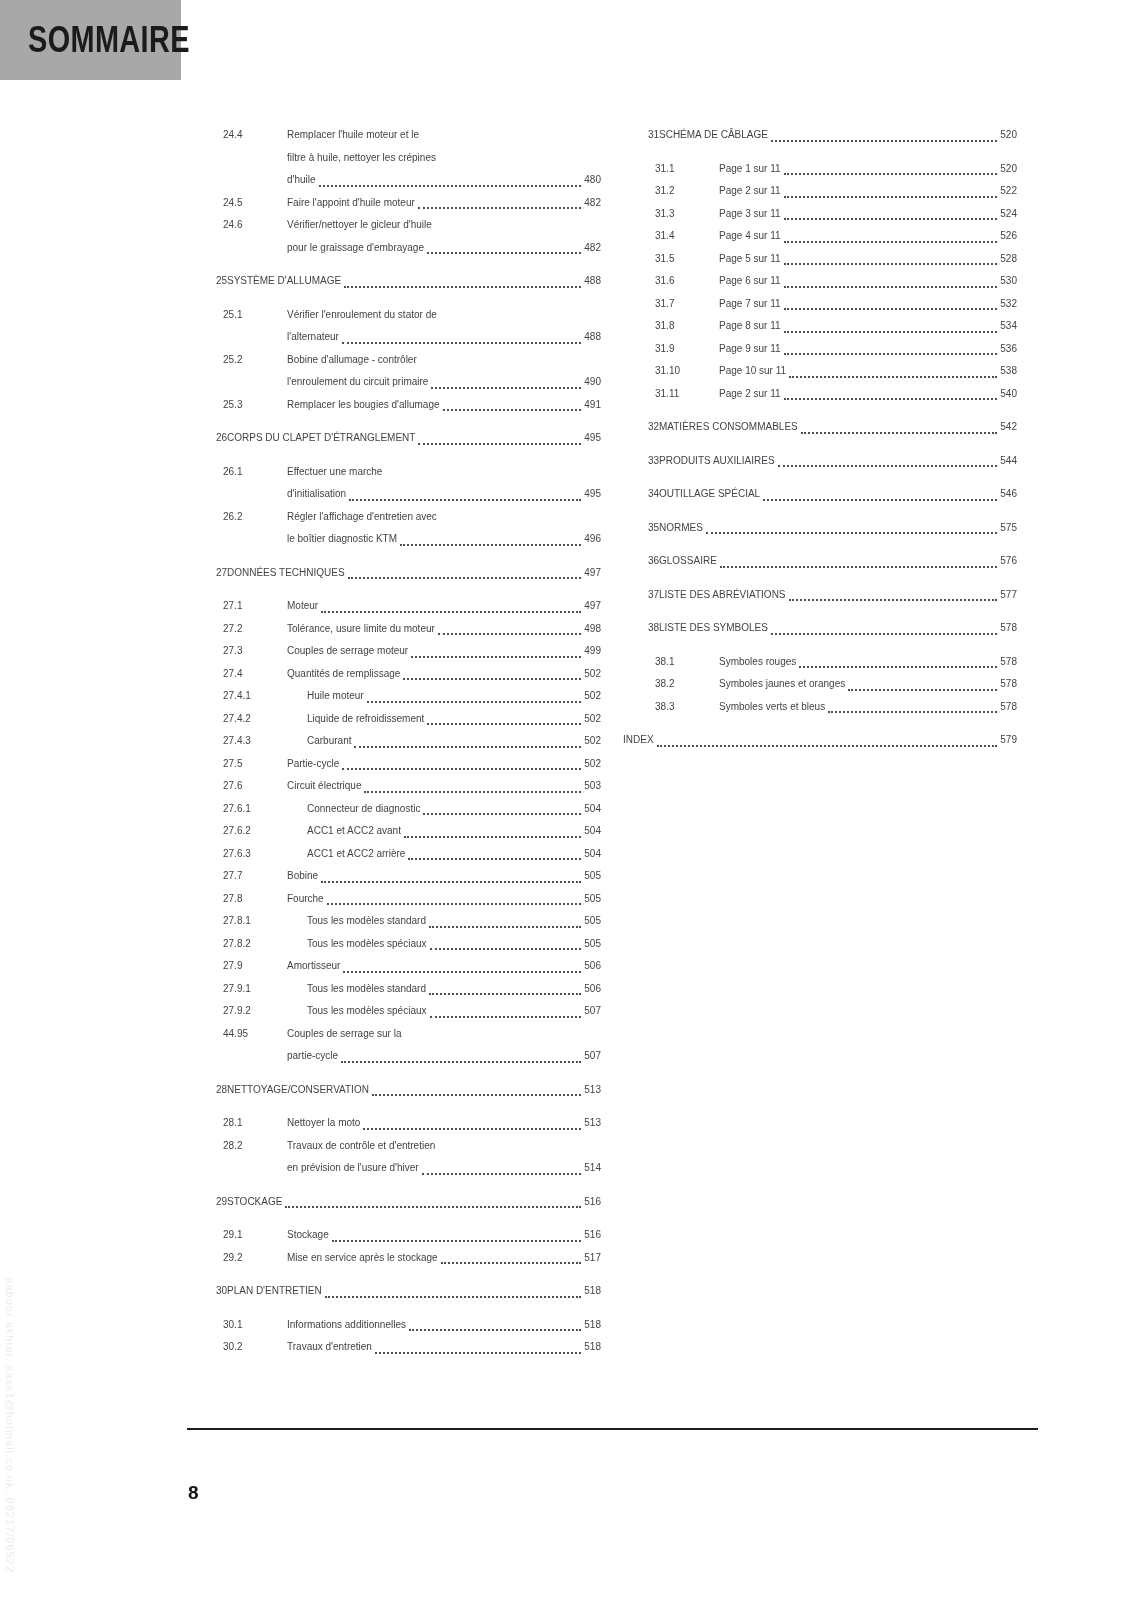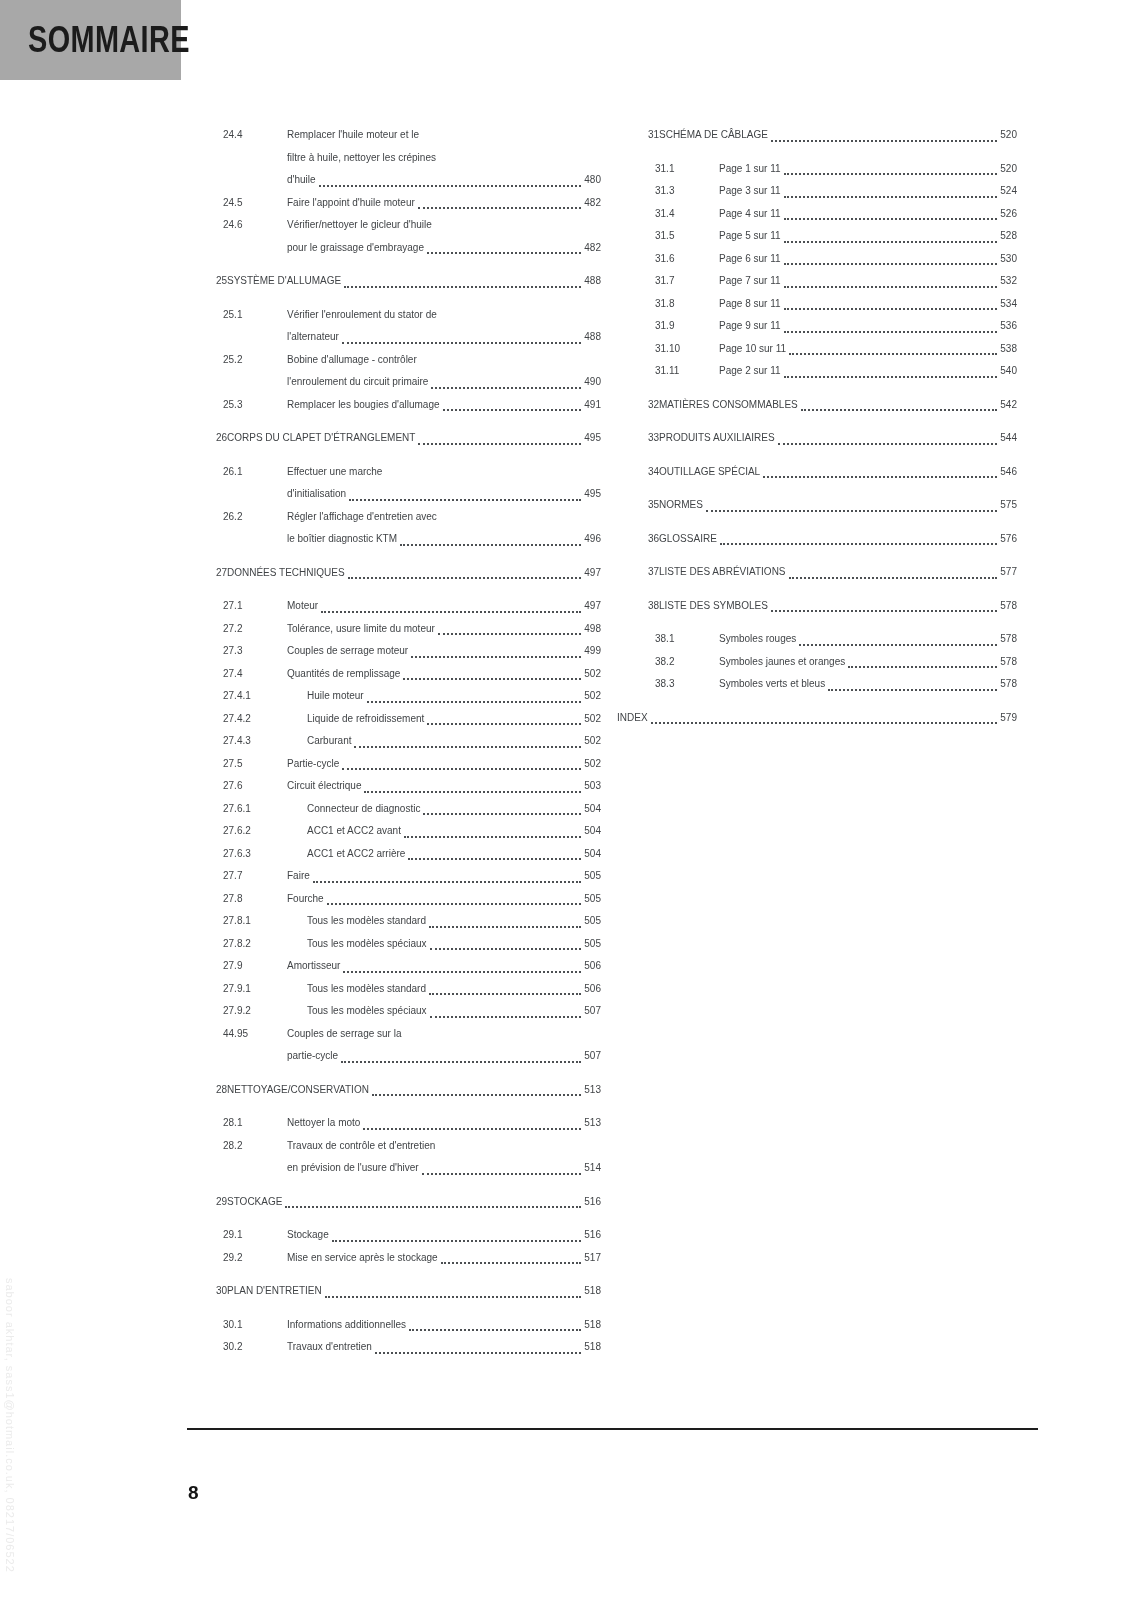--- a/index.html
+++ b/index.html
@@ -47,21 +47,21 @@
     position:relative;margin:0 3px 0 3px;
   }
   .leader::after{
     content:"";position:absolute;left:0;right:0;bottom:5px;
     border-bottom:2px dotted #4c4f52;
   }
   .pg{flex:none;white-space:nowrap;}
 
   .level-chapter{margin:11px 0;}
   .level-chapter .num{width:42px;text-align:right;}
-  .level-index{margin:11px 0 0 0;}
+  .level-index{margin:11px 0 0 6px;}
   .level-sub{padding-left:38px;}
   .level-sub .num{width:64px;}
   .level-subsub{padding-left:38px;}
   .level-subsub .num{width:84px;}
   .col .entry:first-child{margin-top:0;}
 
   .footer-rule{
     position:absolute;left:187px;top:1428px;
     width:851px;height:2px;background:var(--rule);
   }
@@ -320,21 +320,21 @@
             <span class="txt">ACC1 et ACC2 arrière</span>
             <span class="leader"></span>
             <span class="pg">504</span>
           </span>
         </span>
       </div>
       <div class="entry level-sub">
         <span class="num">27.7</span>
         <span class="body">
           <span class="line last">
-            <span class="txt">Faire</span>
+            <span class="txt">Bobine</span>
             <span class="leader"></span>
             <span class="pg">505</span>
           </span>
         </span>
       </div>
       <div class="entry level-sub">
         <span class="num">27.8</span>
         <span class="body">
           <span class="line last">
             <span class="txt">Fourche</span>
@@ -507,20 +507,30 @@
           </span>
         </span>
       </div>
       <div class="entry level-sub">
         <span class="num">31.1</span>
         <span class="body">
           <span class="line last">
             <span class="txt">Page 1 sur 11</span>
             <span class="leader"></span>
             <span class="pg">520</span>
+          </span>
+        </span>
+      </div>
+      <div class="entry level-sub">
+        <span class="num">31.2</span>
+        <span class="body">
+          <span class="line last">
+            <span class="txt">Page 2 sur 11</span>
+            <span class="leader"></span>
+            <span class="pg">522</span>
           </span>
         </span>
       </div>
       <div class="entry level-sub">
         <span class="num">31.3</span>
         <span class="body">
           <span class="line last">
             <span class="txt">Page 3 sur 11</span>
             <span class="leader"></span>
             <span class="pg">524</span>

